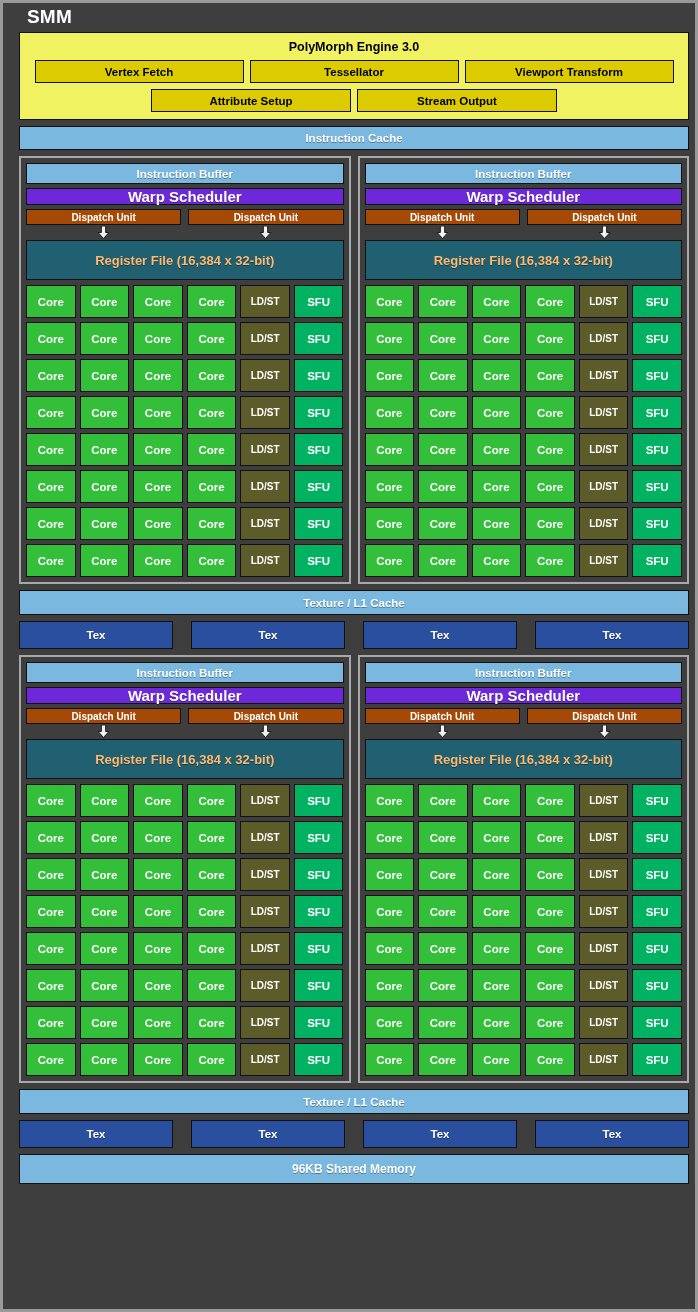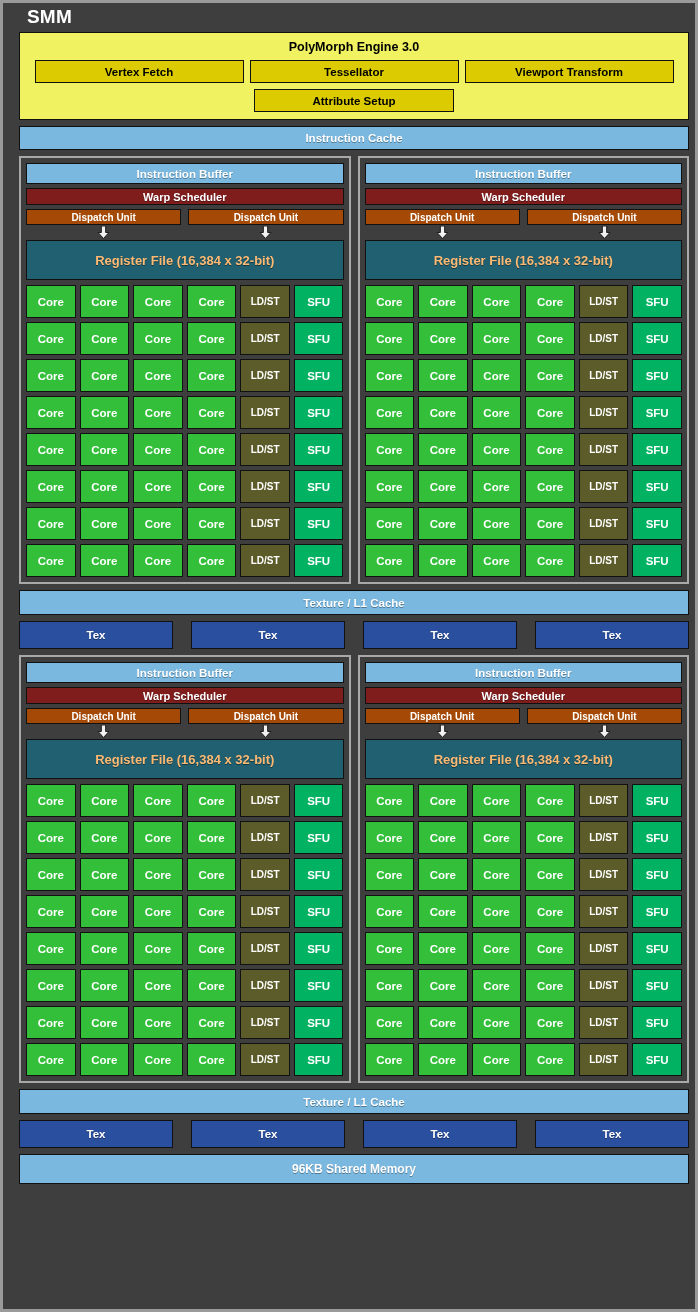--- a/index.html
+++ b/index.html
@@ -76,21 +76,21 @@
     flex:1;
     border:2px solid #a8a8a8;
     background:#3e3e3e;
     padding:5px;
   }
   .ibuf{
     background:#7ab8e0;height:21px;font-size:11.5px;margin-bottom:4px;
     color:#fff;text-shadow:0 1px 0 rgba(0,0,0,.35);
   }
   .warp{
-    background:#7f1d1d;height:17px;font-size:11px;margin-bottom:4px;
+    background:#6d28d9;height:17px;font-size:15px;margin-bottom:4px;
     color:#fff;text-shadow:0 1px 0 rgba(0,0,0,.35);
   }
   .dispatch-row{display:flex;gap:7px;}
   .dispatch{
     background:#a54a06;height:16px;font-size:10px;flex:1;
     color:#fff;
   }
   .arrow-row{display:flex;gap:7px;height:15px;}
   .arrow-cell{flex:1;display:flex;align-items:center;justify-content:center;}
   .arrow{
@@ -135,20 +135,21 @@
 
   <div class="polymorph">
     <div class="polymorph-title">PolyMorph Engine 3.0</div>
     <div class="pm-row r1">
       <div class="box pm-box">Vertex Fetch</div>
       <div class="box pm-box">Tessellator</div>
       <div class="box pm-box">Viewport Transform</div>
     </div>
     <div class="pm-row r2">
       <div class="box pm-box">Attribute Setup</div>
+      <div class="box pm-box">Stream Output</div>
     </div>
   </div>
 
   <div class="box bar-icache">Instruction Cache</div>
 
   <div class="quad-row">
       <div class="quad">
         <div class="box ibuf">Instruction Buffer</div>
         <div class="box warp">Warp Scheduler</div>
         <div class="dispatch-row">

